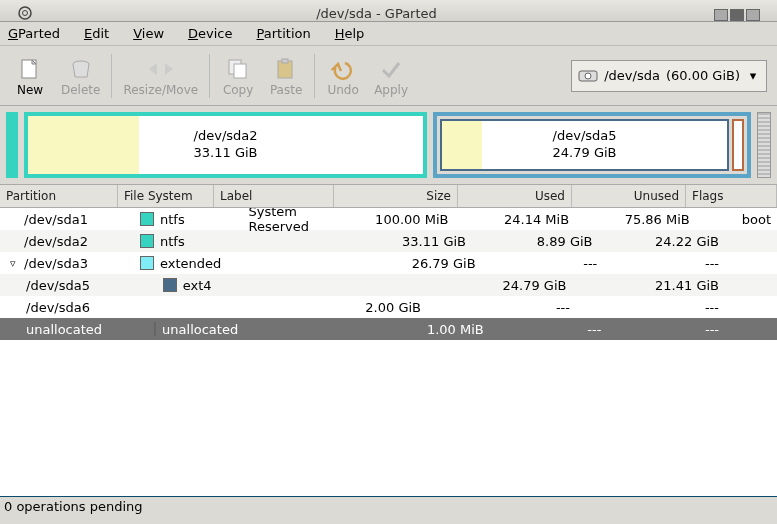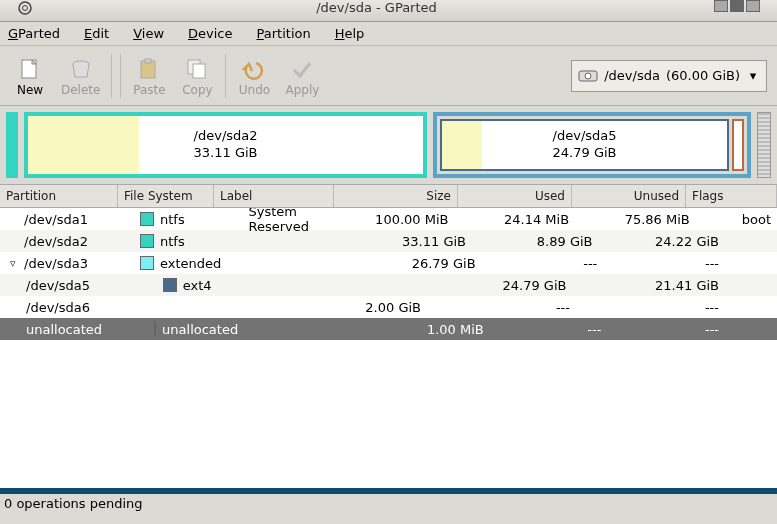--- a/index.html
+++ b/index.html
@@ -1,18 +1,18 @@
 <!DOCTYPE html>
 <html><head>
 <meta charset="utf-8">
 <style>
 * { box-sizing: border-box; margin: 0; padding: 0; font-family: "DejaVu Sans", Arial, sans-serif; font-size: 13px; }
 body { background: #dcdad5; width: 777px; height: 524px; overflow: hidden; }
 
-.titlebar { height: 22px; background: linear-gradient(#e8e6e1,#d4d2cd); border-bottom: 1px solid #999; display: flex; align-items: flex-start; padding: 0 17px; }
+.titlebar { height: 22px; background: linear-gradient(#e8e6e1,#d4d2cd); border-bottom: 1px solid #999; display: flex; align-items: flex-end; padding: 0 17px; }
 .titlebar .icon-left { width: 16px; height: 16px; margin-right: 6px; display: flex; align-items: center; justify-content: center; }
 .titlebar .title { flex: 1; text-align: center; font-size: 13px; color: #333; }
 .titlebar .wbtns { display: flex; gap: 2px; }
 .titlebar .wbtn { width: 14px; height: 12px; background: #aaa; border: 1px solid #666; }
 
 .menubar { height: 24px; background: #dcdad5; display: flex; align-items: center; padding: 0 8px; gap: 24px; border-bottom: 1px solid #bbb; }
 .menubar .menu { color: #000; cursor: pointer; }
 .menubar .menu .u { text-decoration: underline; }
 
 .toolbar { height: 60px; background: #dcdad5; display: flex; align-items: center; padding: 0 6px; border-bottom: 1px solid #aaa; }
@@ -52,21 +52,21 @@
 .row:nth-child(even){ background: #f4f4f2; }
 .row .col { padding: 0 6px; }
 .row .col-part { display: flex; align-items: center; gap: 4px; padding-left: 10px; }
 .row .col-fs { display: flex; align-items: center; gap: 6px; }
 .row .sw { width: 14px; height: 14px; border: 1px solid #666; }
 .row .col-size, .row .col-used, .row .col-unused { text-align: right; }
 .row.selected { background: #737373; color: #fff; }
 .row .indent1 { padding-left: 26px; }
 .row .exp { width: 10px; font-size: 11px; }
 
-.status { position: absolute; bottom: 0; left: 0; right: 0; height: 36px; border-top: 6px solid #0c4a6e; background: #dcdad5; padding: 2px 4px; font-size: 13px; }
+.status { position: absolute; bottom: 0; left: 0; right: 0; height: 28px; border-top: 1px solid #0c4a6e; background: #dcdad5; padding: 2px 4px; font-size: 13px; }
 
 svg { display: block; }
 </style>
 </head>
 <body>
 
 <div class="titlebar">
   <span class="icon-left">
     <svg width="16" height="16">
         <circle cx="8" cy="8" r="6" fill="none" stroke="#444" stroke-width="1.5"></circle>
@@ -103,38 +103,46 @@
   <div class="tbtn disabled">
     <span class="ic">
         <svg width="24" height="24">
           <ellipse cx="12" cy="7" rx="8" ry="3" fill="#ddd" stroke="#aaa"></ellipse>
           <path d="M4 7 L6 20 L18 20 L20 7" fill="#ddd" stroke="#aaa"></path>
         </svg>
       </span>
     <span class="lbl">Delete</span>
   </div>
   <div class="sep"></div>
+  <div class="tbtn disabled">
+    <span class="ic">
+        <svg width="28" height="24">
+          <path d="M2 12 L10 6 L10 18 Z M26 12 L18 6 L18 18 Z" fill="#ccc"></path>
+        </svg>
+      </span>
+    <span class="lbl">Resize/Move</span>
+  </div>
   <div class="sep"></div>
+  <div class="tbtn disabled">
+    <span class="ic">
+        <svg width="24" height="24">
+          <rect x="3" y="3" width="12" height="14" fill="#eee" stroke="#aaa"></rect>
+          <rect x="8" y="7" width="12" height="14" fill="#fff" stroke="#aaa"></rect>
+        </svg>
+      </span>
+    <span class="lbl">Copy</span>
+  </div>
   <div class="tbtn disabled">
     <span class="ic">
         <svg width="24" height="24">
           <rect x="4" y="4" width="14" height="17" fill="#d9c58a" stroke="#aaa"></rect>
           <rect x="8" y="2" width="6" height="4" fill="#ccc" stroke="#aaa"></rect>
         </svg>
       </span>
     <span class="lbl">Paste</span>
-  </div>
-  <div class="tbtn disabled">
-    <span class="ic">
-        <svg width="24" height="24">
-          <rect x="3" y="3" width="12" height="14" fill="#eee" stroke="#aaa"></rect>
-          <rect x="8" y="7" width="12" height="14" fill="#fff" stroke="#aaa"></rect>
-        </svg>
-      </span>
-    <span class="lbl">Copy</span>
   </div>
   <div class="sep"></div>
   <div class="tbtn disabled">
     <span class="ic">
         <svg width="24" height="24">
           <path d="M14 6 A8 8 0 1 1 4 12 L2 12 L7 7 L10 14" fill="none" stroke="#d4a050" stroke-width="2.5"></path>
         </svg>
       </span>
     <span class="lbl">Undo</span>
   </div>

